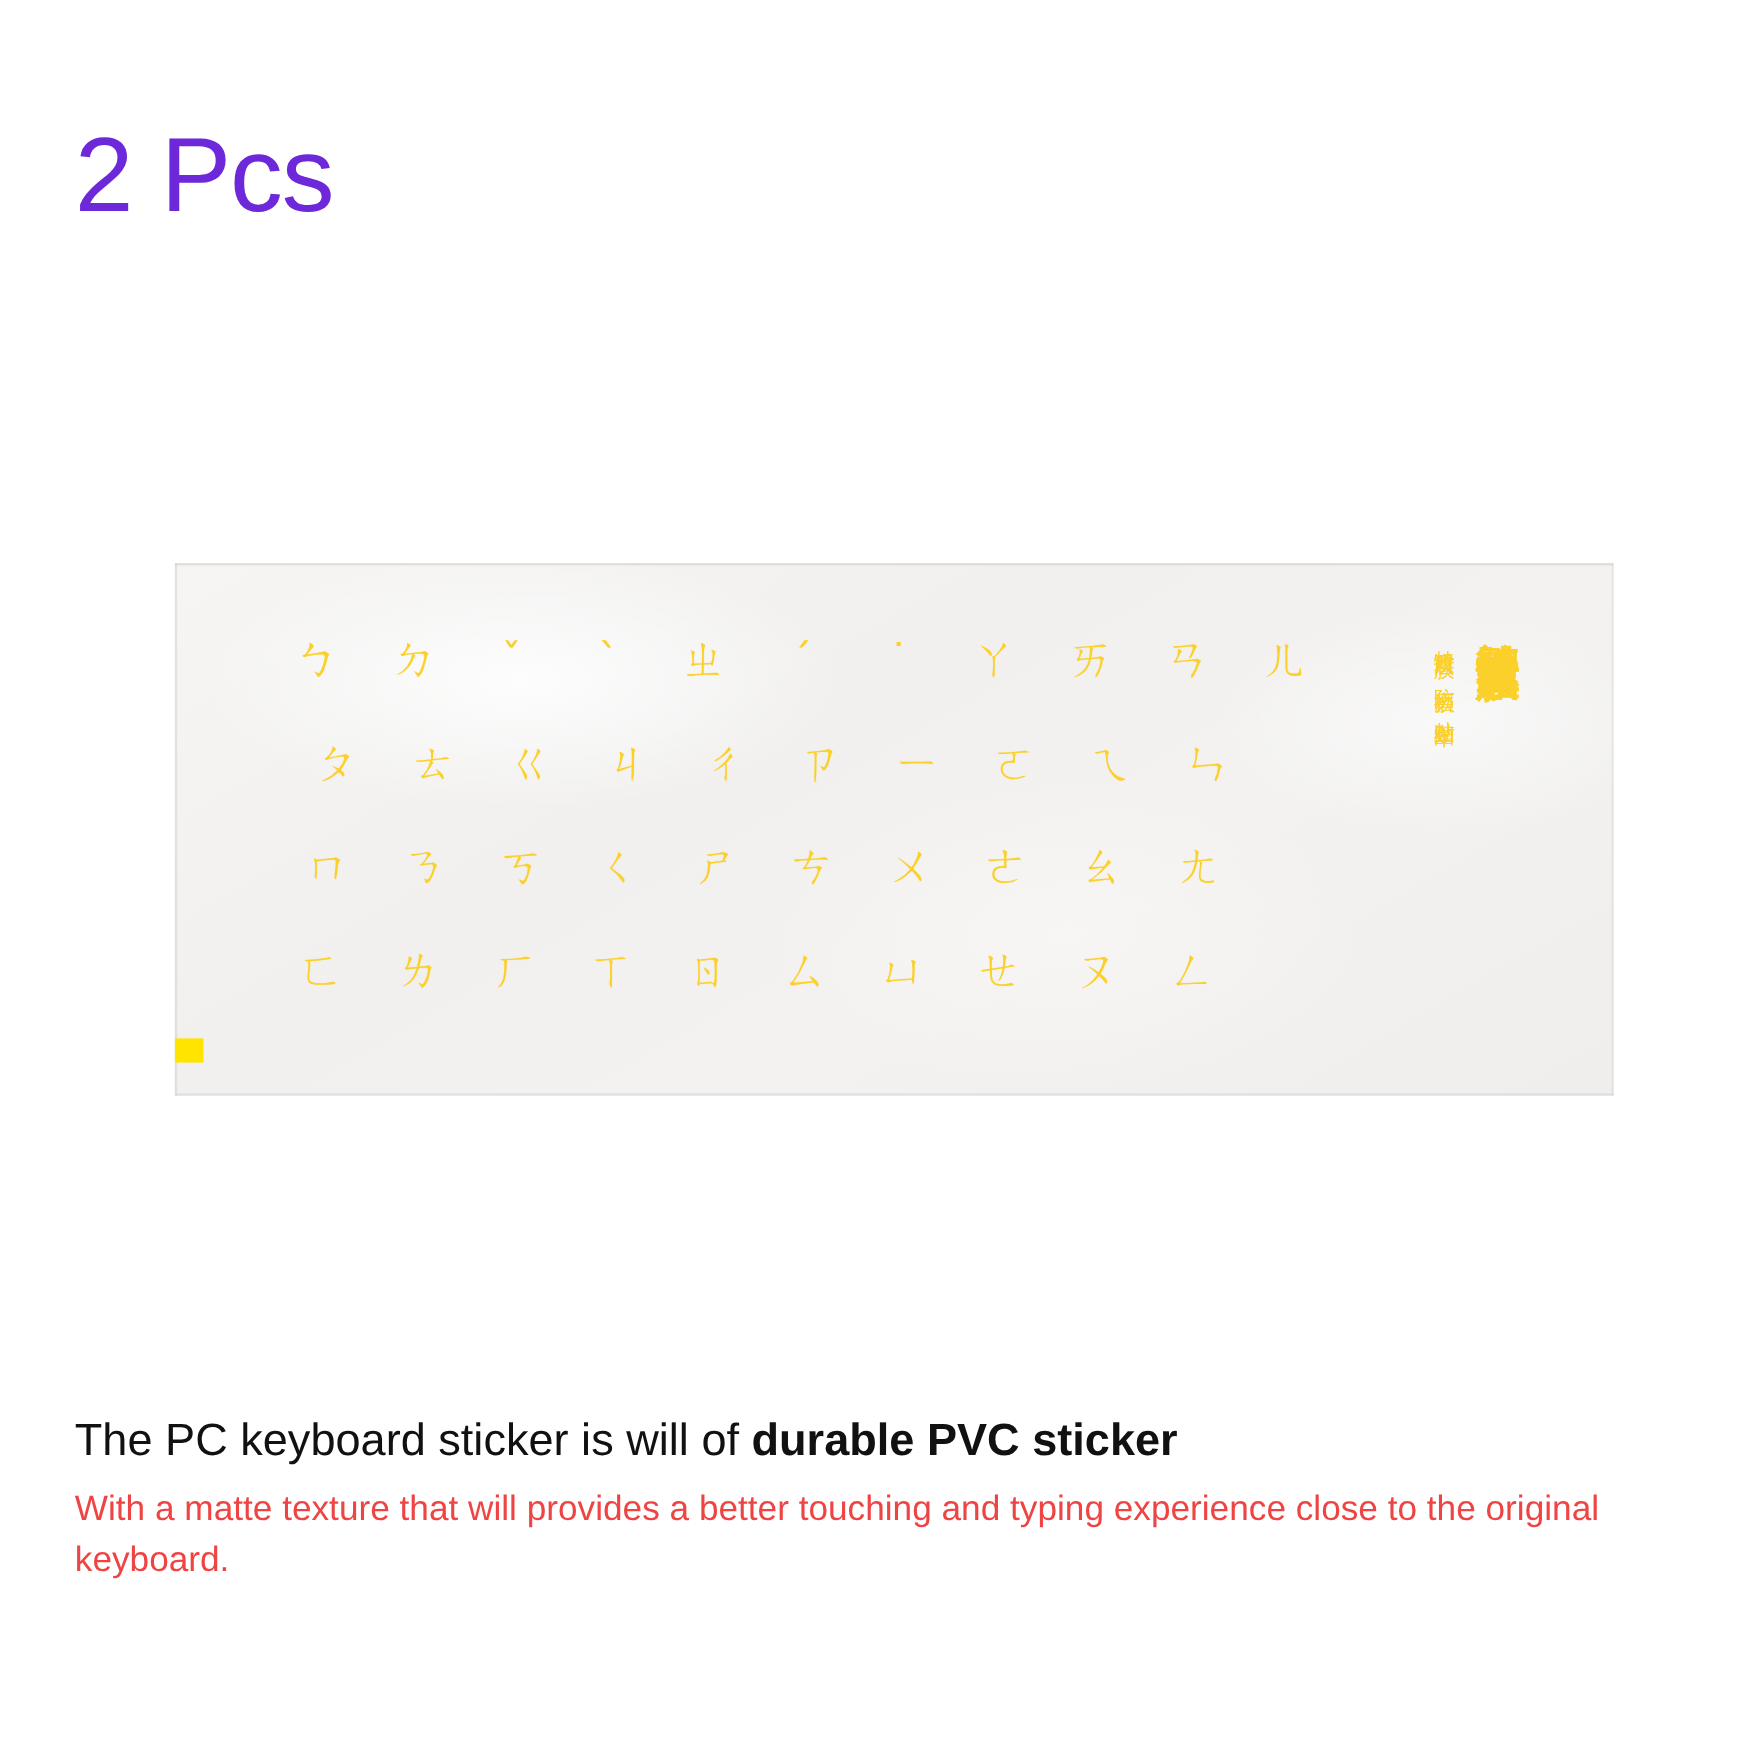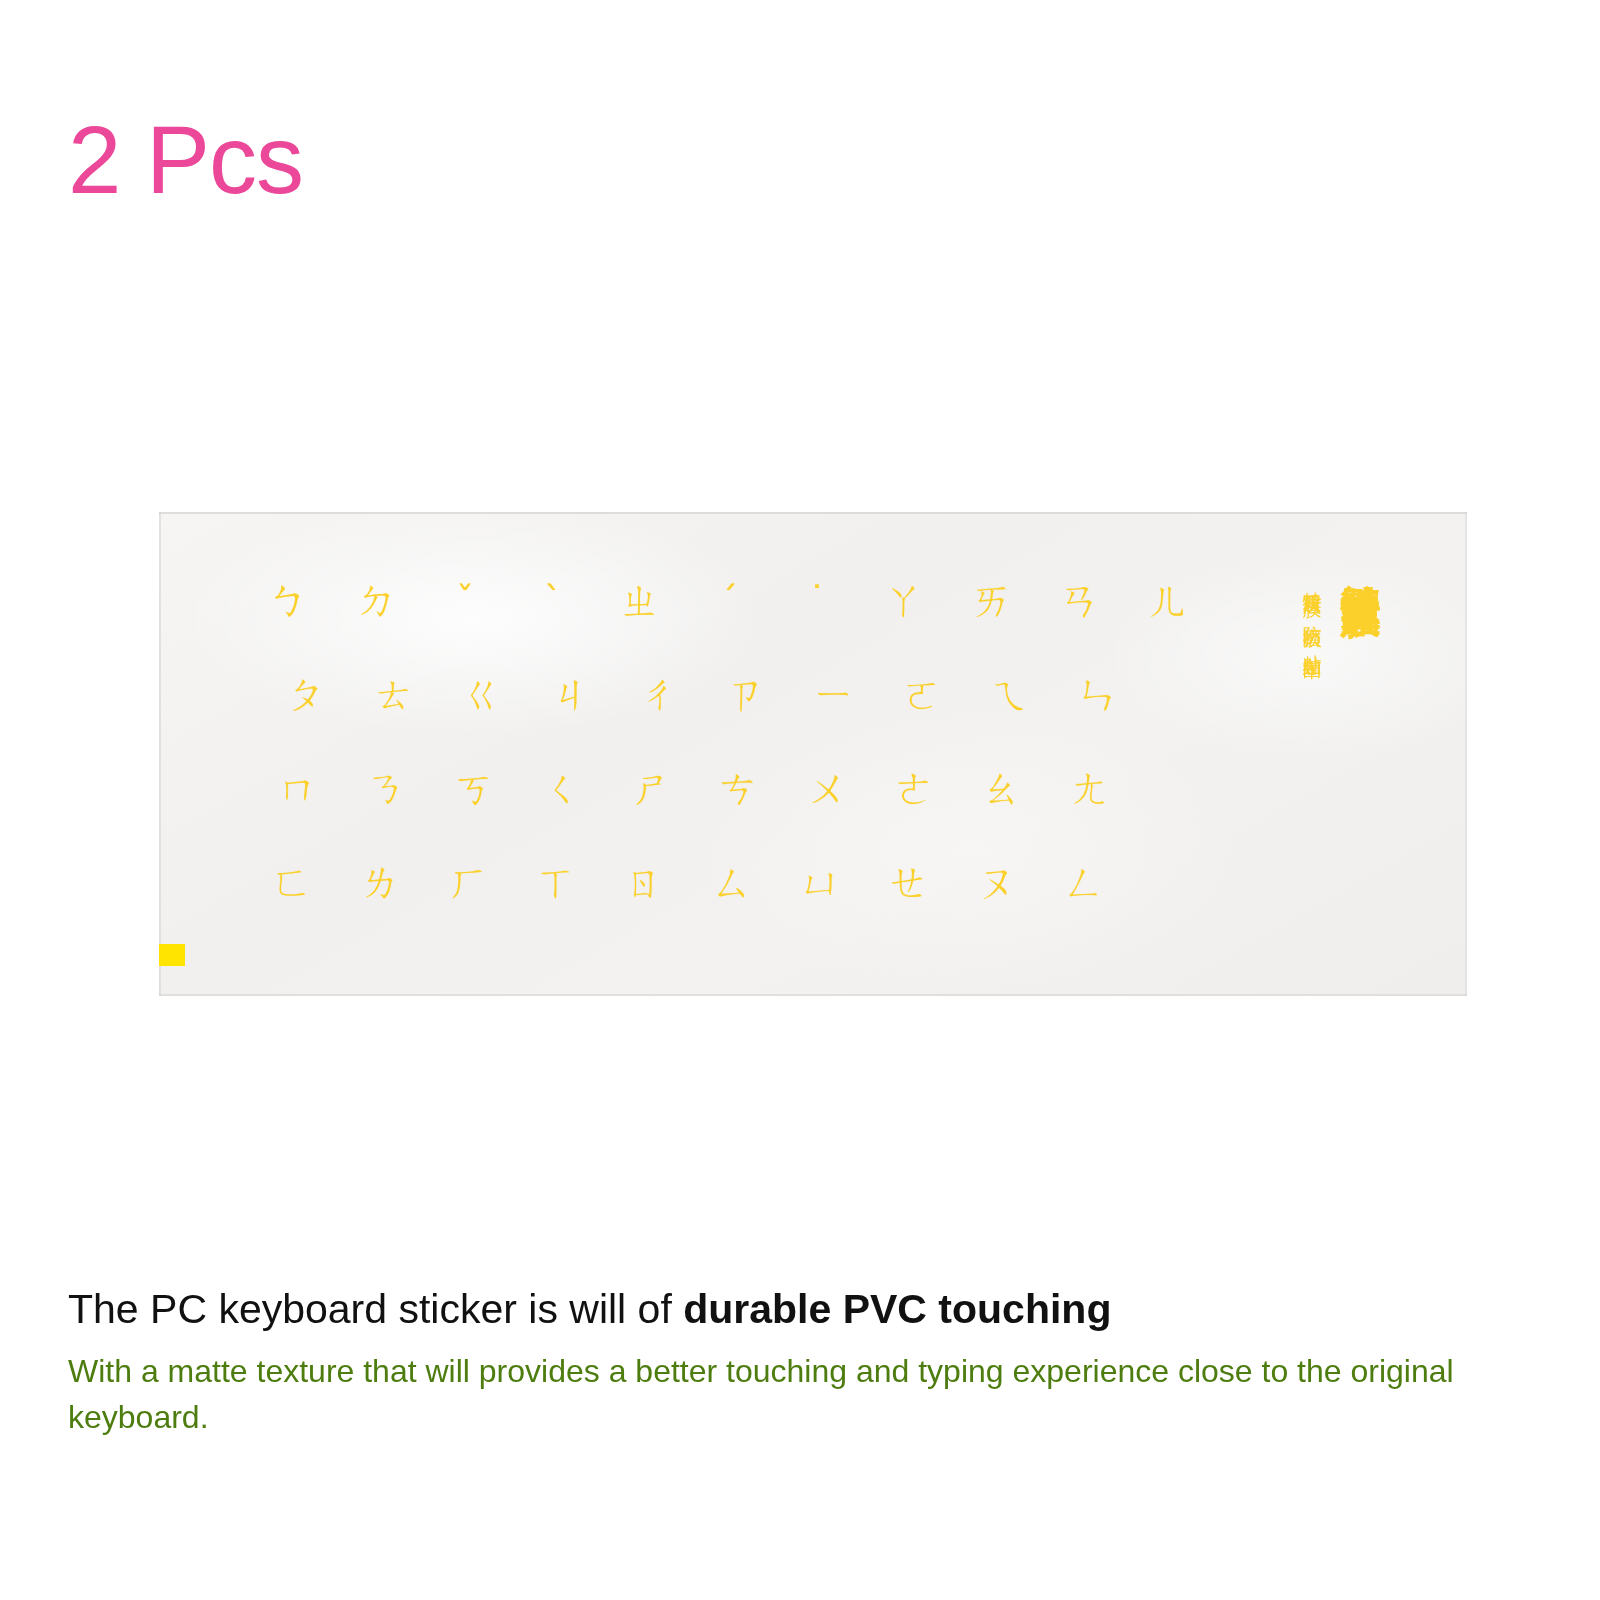--- a/index.html
+++ b/index.html
@@ -19,21 +19,21 @@
 
   
   .qty-heading {
     position: absolute;
     left: 68px;
     top: 112px;
     font-size: 96px;
     line-height: 1.0;
     font-weight: 400;
     letter-spacing: -1px;
-    color: #ec4899;
+    color: #6d28d9;
     white-space: nowrap;
   }
 
   
   .sticker-sheet {
     position: absolute;
     left: 159px;
     top: 512px;
     width: 1308px;
     height: 484px;
@@ -164,21 +164,21 @@
     font-weight: 400;
     margin: 0 0 14px 0;
     white-space: nowrap;
   }
   .desc-head .strong {
     font-weight: 700;
   }
   .desc-body {
     font-size: 32px;
     line-height: 1.42;
-    color: #4d7c0f;
+    color: #ef4444;
     font-weight: 400;
     margin: 0;
     max-width: 1390px;
   }
 </style>
 </head>
 <body>
 
 <div class="qty-heading">2 Pcs</div>
 
@@ -246,15 +246,15 @@
 
   <div class="brand-block">
     <span class="brand-sub">特质双层膜 防磨损 粘贴牢固</span>
     <span class="brand-main">繁體注音鍵盤貼膜</span>
   </div>
 
   <div class="corner-tab"></div>
 </div>
 
 <div class="desc-block">
-  <p class="desc-head"><span>The PC keyboard sticker is will of </span><span class="strong">durable PVC touching</span></p>
+  <p class="desc-head"><span>The PC keyboard sticker is will of </span><span class="strong">durable PVC sticker</span></p>
   <p class="desc-body">With a matte texture that will provides a better touching and typing experience close to the original keyboard.</p>
 </div>
 
 </body></html>

